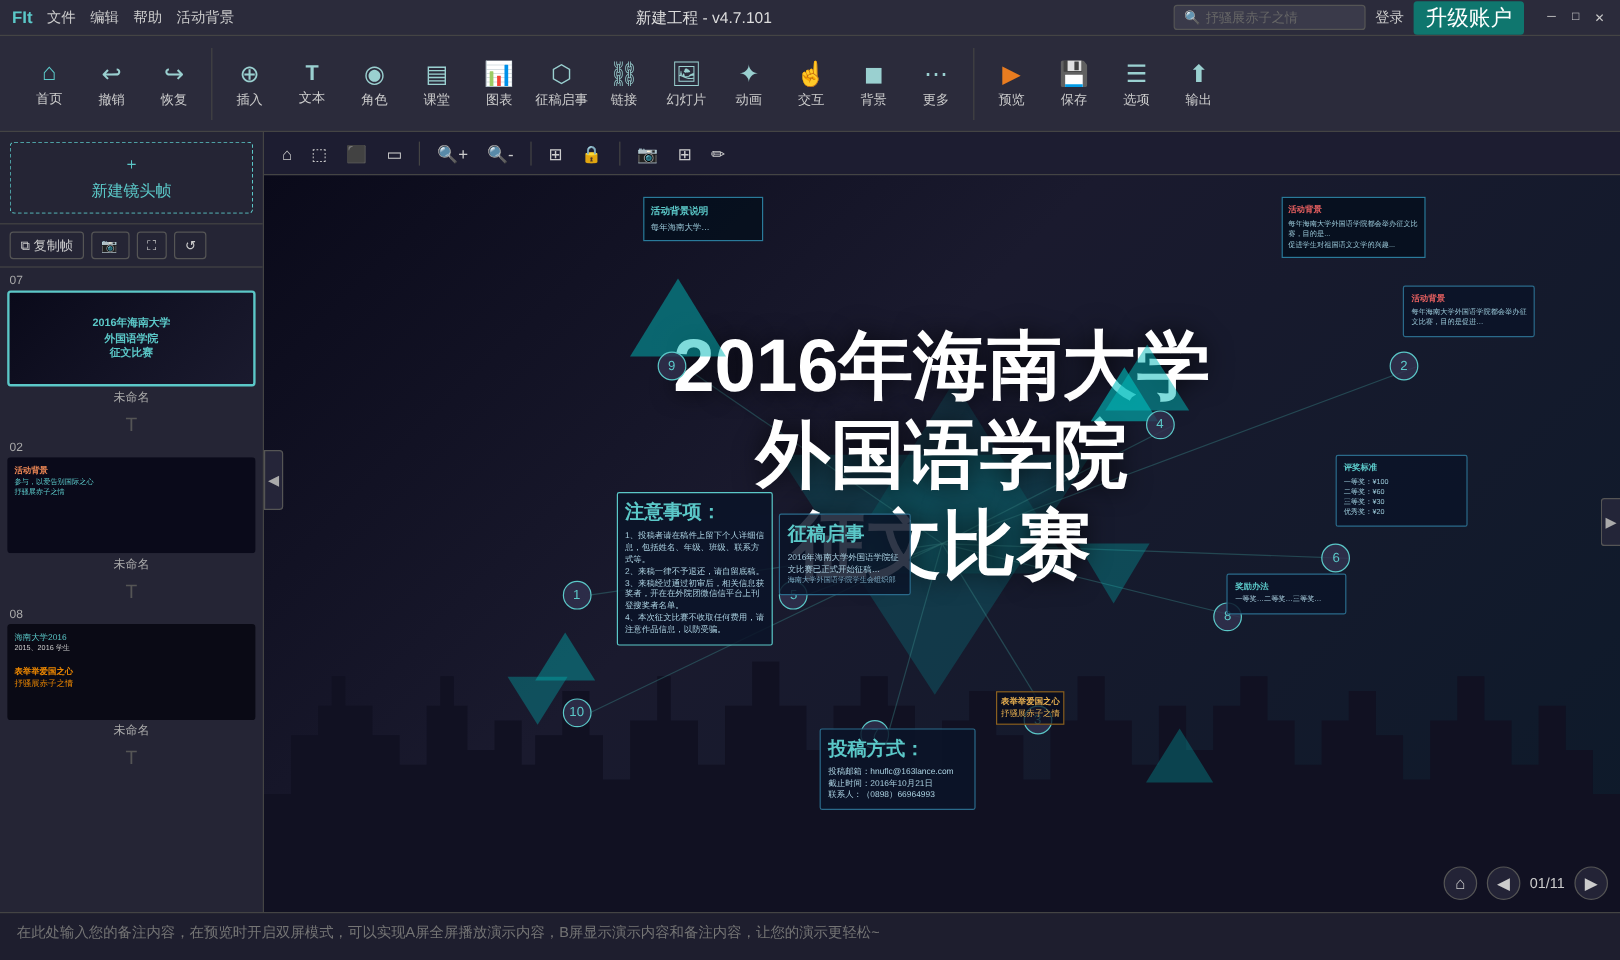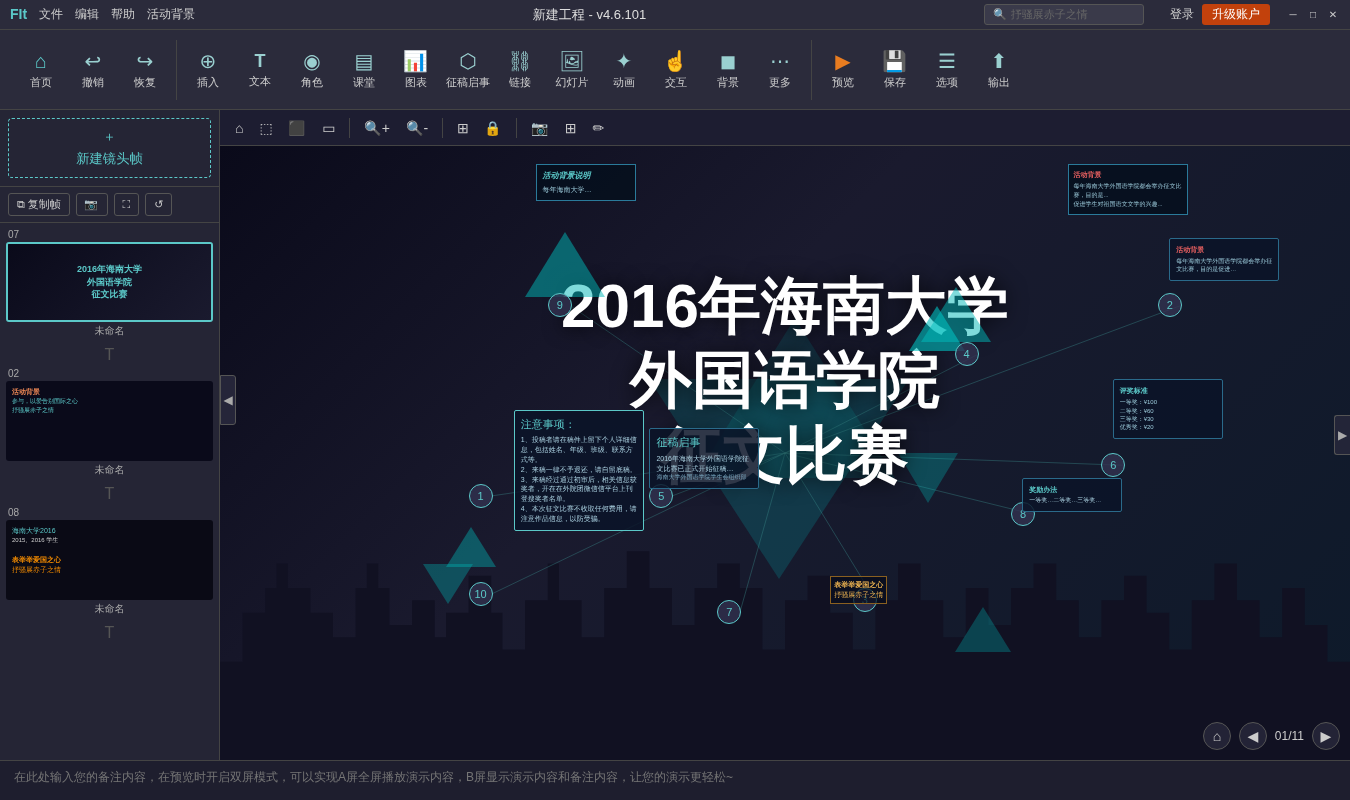--- a/index.html
+++ b/index.html
@@ -12,22 +12,22 @@
       padding: 0 10px; border-bottom: 1px solid #444;
     }
     #titlebar .left { display: flex; gap: 12px; font-size: 12px; color: #ccc; }
     #titlebar .left span { cursor: pointer; }
     #titlebar .center { font-size: 13px; color: #ddd; }
     #titlebar .right { display: flex; align-items: center; gap: 8px; }
     #search-box {
       background: #3a3a4a; border: 1px solid #555; border-radius: 3px;
       padding: 2px 8px; color: #ccc; font-size: 11px; width: 160px; display: flex; align-items: center; gap: 4px;
     }
-    .login-btn { background: none; border: none; color: #ccc; cursor: pointer; font-size: 12px; margin-left: 18px; }
-    .upgrade-btn { background: #c2410c; border: none; color: #fff; padding: 2px 10px; border-radius: 3px; cursor: pointer; font-size: 12px; }
+    .login-btn { background: none; border: none; color: #ccc; cursor: pointer; font-size: 12px; }
+    .upgrade-btn { background: #0f766e; border: none; color: #fff; padding: 2px 10px; border-radius: 3px; cursor: pointer; font-size: 18px; }
     .win-ctrl { display: flex; gap: 6px; margin-left: 8px; }
     .win-ctrl span { width: 14px; height: 14px; display: flex; align-items: center; justify-content: center; cursor: pointer; color: #ccc; font-size: 10px; }
 
     
     #toolbar {
       width: 100%; height: 80px; background: #2b2b3b;
       display: flex; align-items: center; padding: 0 10px;
       border-bottom: 1px solid #444;
     }
     .toolbar-group { display: flex; align-items: center; gap: 2px; padding: 0 6px; border-right: 1px solid #444; height: 60px; }
@@ -110,21 +110,21 @@
       font-size: 11px; color: #5bc8c8; z-index: 10;
     }
 
     
     .content-box {
       position: absolute; background: rgba(10,20,40,0.85);
       border: 1px solid #2a6a8a; padding: 6px; z-index: 10;
       font-size: 9px; color: #aad0e0; line-height: 1.4;
       border-radius: 2px;
     }
-    .content-box .box-title { font-size: 11px; color: #5bc8c8; font-weight: normal; margin-bottom: 3px; }
+    .content-box .box-title { font-size: 16px; color: #5bc8c8; font-weight: bold; margin-bottom: 3px; }
     .content-box-cyan { border-color: #5bc8c8; }
 
     
     #connections { position: absolute; top: 36px; left: 0; right: 0; bottom: 0; z-index: 4; pointer-events: none; }
 
     
     #right-arrow {
       position: absolute; right: 0; top: 50%; transform: translateY(-50%);
       background: rgba(40,40,60,0.8); border: 1px solid #555; border-right: none;
       width: 16px; height: 40px; display: flex; align-items: center; justify-content: center;
@@ -166,21 +166,21 @@
 <body>
 
 <div id="titlebar">
   <div class="left">
     <span style="color:#5bc8c8;font-weight:bold;font-size:14px;">FIt</span>
     <span>文件</span>
     <span>编辑</span>
     <span>帮助</span>
     <span>活动背景</span>
   </div>
-  <div class="center">新建工程 - v4.6.101</div>
+  <div class="center">新建工程 - v4.7.101</div>
   <div class="right">
     <div id="search-box">
       <span>🔍</span>
       <span style="color:#666;">抒骚展赤子之情</span>
     </div>
     <button class="login-btn">登录</button>
     <button class="upgrade-btn">升级账户</button>
     <div class="win-ctrl">
       <span>─</span>
       <span>□</span>
@@ -397,21 +397,21 @@
           <div class="main-title-text">外国语学院</div>
           <div class="main-title-text">征文比赛</div>
         </div>
 
         <div style="position:absolute;top:28%;left:42%;width:0;height:0;border-left:100px solid transparent;border-right:100px solid transparent;border-bottom:160px solid #00b8b8;opacity:0.15;z-index:2;"></div>
         <div style="position:absolute;top:38%;left:38%;width:0;height:0;border-left:130px solid transparent;border-right:130px solid transparent;border-top:200px solid #00b8b8;opacity:0.2;z-index:2;"></div>
 
         <div style="position:absolute;top:14%;left:27%;width:0;height:0;border-left:40px solid transparent;border-right:40px solid transparent;border-bottom:65px solid transparent;border-bottom-color:#00b8b8;opacity:0.5;z-index:5;"></div>
 
         <div style="position:absolute;top:3%;left:28%;background:rgba(5,15,30,0.9);border:1px solid #2a7a9a;padding:5px;width:100px;z-index:10;font-size:7px;color:#9ac8d8;">
-          <div style="color:#5bc8c8;font-weight:bold;margin-bottom:4px;font-size:8px;font-style:italic;">活动背景说明</div>
+          <div style="color:#5bc8c8;font-weight:bold;margin-bottom:4px;font-size:8px;">活动背景说明</div>
           <div>每年海南大学…</div>
         </div>
 
         <div style="position:absolute;top:23%;left:62%;width:0;height:0;border-left:35px solid transparent;border-right:35px solid transparent;border-bottom:55px solid #00b8b8;opacity:0.5;z-index:5;"></div>
 
         <div style="position:absolute;top:3%;left:75%;background:rgba(5,15,30,0.9);border:1px solid #2a7a9a;padding:5px;width:120px;z-index:10;font-size:7px;color:#9ac8d8;">
           <div style="color:#e86060;font-weight:bold;font-size:7px;">活动背景</div>
           <div style="font-size:6px;margin-top:2px;">每年海南大学外国语学院都会举办征文比赛，目的是...</div>
           <div style="font-size:6px;">促进学生对祖国语文文学的兴趣...</div>
         </div>
@@ -470,20 +470,26 @@
         <div class="content-box" style="left:84%;top:15%;width:110px;">
           <div style="font-size:7px;color:#e86060;font-weight:bold;">活动背景</div>
           <div style="font-size:6px;color:#9ac8d8;margin-top:2px;">每年海南大学外国语学院都会举办征文比赛，目的是促进…</div>
         </div>
 
         <div style="position:absolute;left:54%;top:70%;font-size:7px;color:#e8b050;z-index:10;background:rgba(5,10,25,0.7);padding:3px;border:1px solid #8a6020;">
           <div style="font-weight:bold;font-size:7px;">表举举爱国之心</div>
           <div>抒骚展赤子之情</div>
         </div>
 
+        <div class="content-box" style="left:41%;top:75%;width:130px;">
+          <div class="box-title">投稿方式：</div>
+          <div style="font-size:7px;">投稿邮箱：hnuflc@163lance.com</div>
+          <div style="font-size:7px;">截止时间：2016年10月21日</div>
+          <div style="font-size:7px;">联系人：（0898）66964993</div>
+        </div>
 
         <div class="content-box" style="left:71%;top:54%;width:100px;">
           <div style="font-size:7px;color:#5bc8c8;font-weight:bold;margin-bottom:2px;">奖励办法</div>
           <div style="font-size:6px;">一等奖…二等奖…三等奖…</div>
         </div>
 
         <div class="content-box content-box-cyan" style="left:26%;top:43%;width:130px;">
           <div class="box-title">注意事项：</div>
           <div style="font-size:7px;line-height:1.4;">
             1、投稿者请在稿件上留下个人详细信息，包括姓名、年级、班级、联系方式等。<br>

